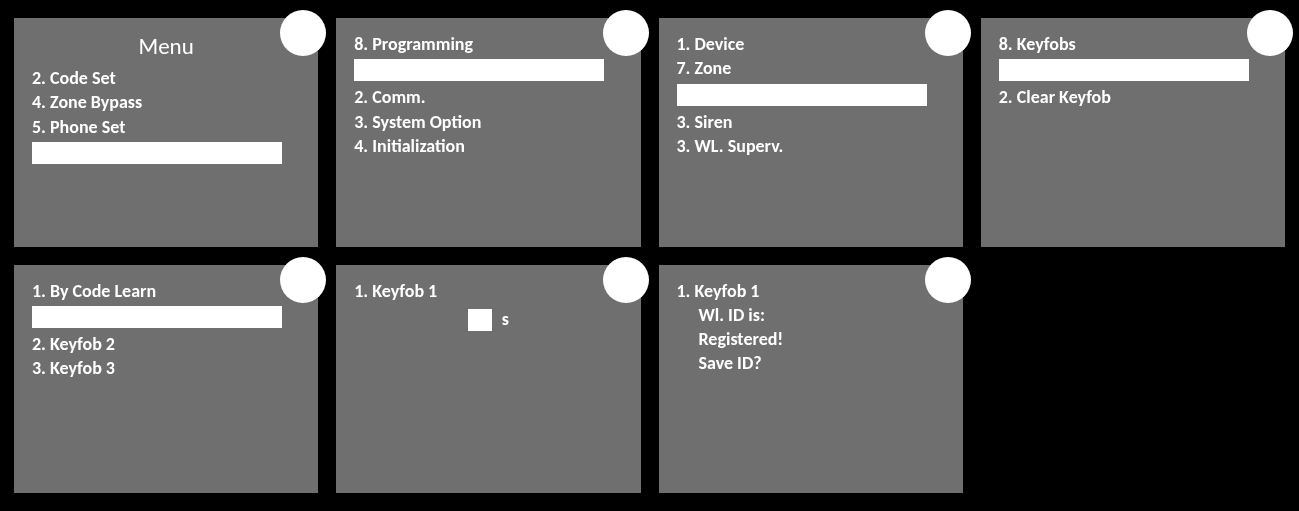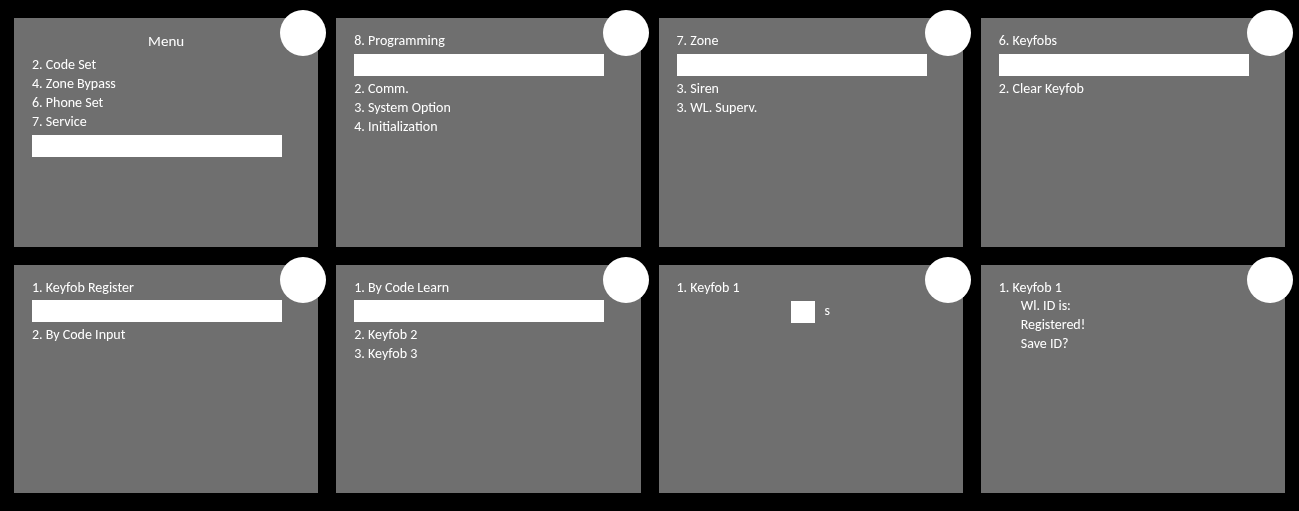--- a/index.html
+++ b/index.html
@@ -30,28 +30,28 @@
     position: absolute;
     top: -8px;
     right: -8px;
     width: 46px;
     height: 46px;
     border-radius: 50%;
     background: #fff;
   }
   .title {
     text-align: center;
-    font-size: 15px;
+    font-size: 23px;
     margin-bottom: 6px;
     font-weight: 400;
   }
   .row {
-    font-size: 14px;
+    font-size: 18px;
     line-height: 1.35;
-    font-weight: 400;
+    font-weight: 700;
     white-space: nowrap;
   }
   .hilite {
     background: #fff;
     height: 22px;
     width: 250px;
     margin: 3px 0 4px 0;
   }
   .indent { padding-left: 22px; }
   .smallbox {
@@ -70,55 +70,49 @@
 </head>
 <body>
 
 <div class="grid">
 
   <div class="panel">
     <div class="dot"></div>
     <div class="title">Menu</div>
     <div class="row">2. Code Set</div>
     <div class="row">4. Zone Bypass</div>
-    <div class="row">6. Phone Set</div>
-    <div class="row">7. Service</div>
+    <div class="row">5. Phone Set</div>
     <div class="hilite"></div>
   </div>
 
   <div class="panel">
     <div class="dot"></div>
     <div class="row">8. Programming</div>
     <div class="hilite"></div>
     <div class="row">2. Comm.</div>
     <div class="row">3. System Option</div>
     <div class="row">4. Initialization</div>
   </div>
 
   <div class="panel">
     <div class="dot"></div>
+    <div class="row">1. Device</div>
     <div class="row">7. Zone</div>
     <div class="hilite"></div>
     <div class="row">3. Siren</div>
     <div class="row">3. WL. Superv.</div>
   </div>
 
   <div class="panel">
     <div class="dot"></div>
-    <div class="row">6. Keyfobs</div>
+    <div class="row">8. Keyfobs</div>
     <div class="hilite"></div>
     <div class="row">2. Clear Keyfob</div>
   </div>
 
-  <div class="panel">
-    <div class="dot"></div>
-    <div class="row">1. Keyfob Register</div>
-    <div class="hilite"></div>
-    <div class="row">2. By Code Input</div>
-  </div>
 
   <div class="panel">
     <div class="dot"></div>
     <div class="row">1. By Code Learn</div>
     <div class="hilite"></div>
     <div class="row">2. Keyfob 2</div>
     <div class="row"></div>
     <div class="row">3. Keyfob 3</div>
   </div>
 

